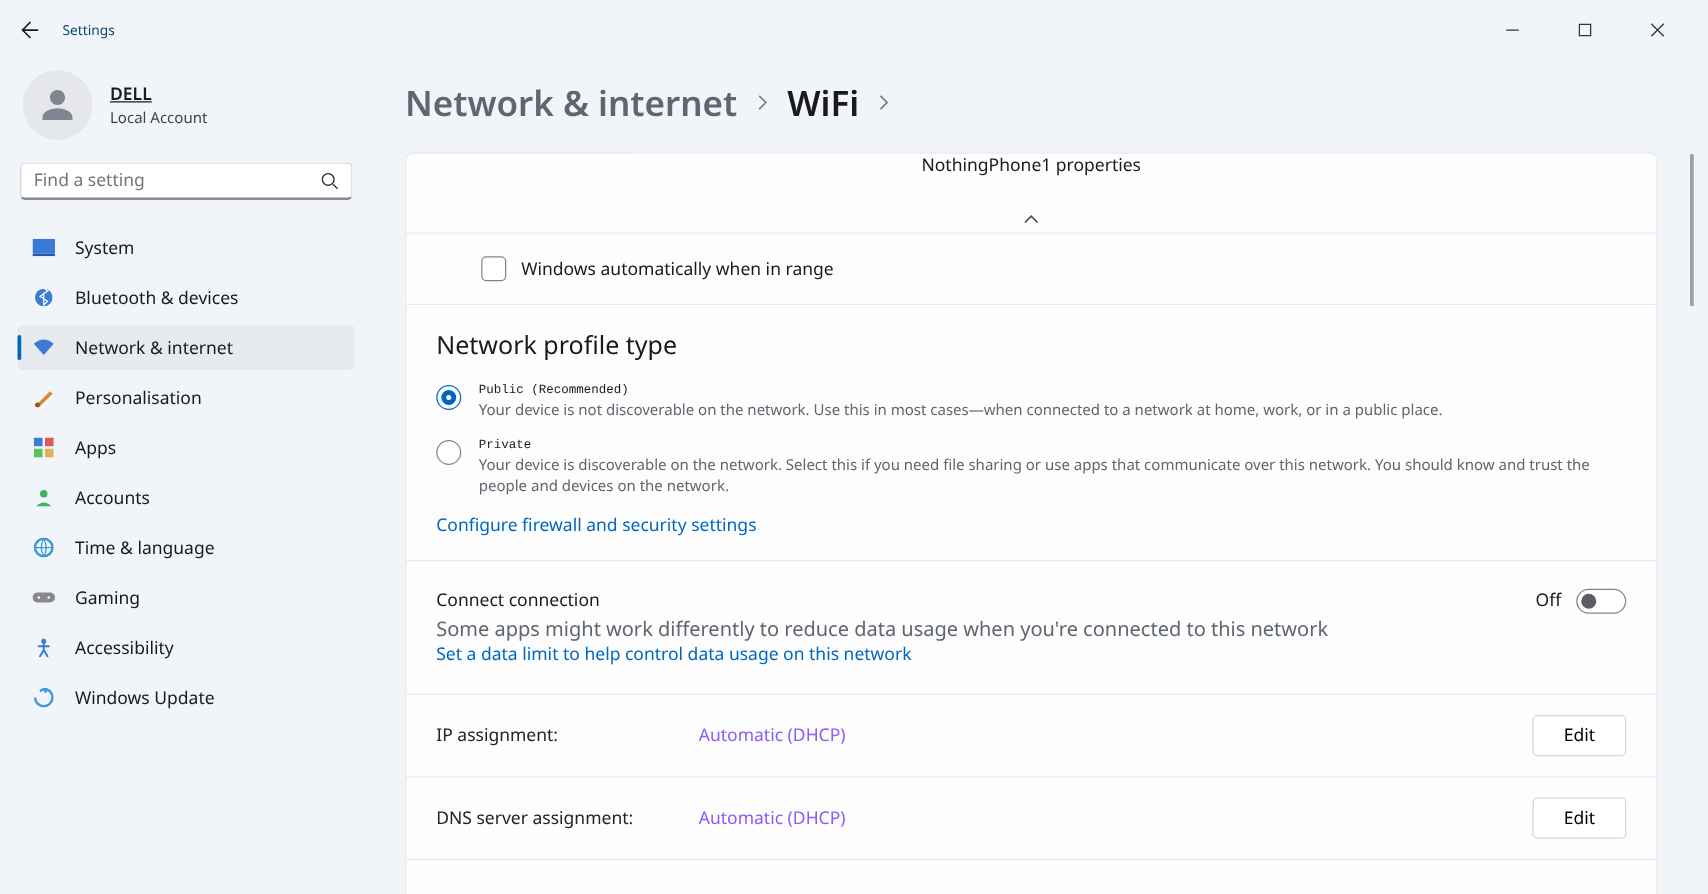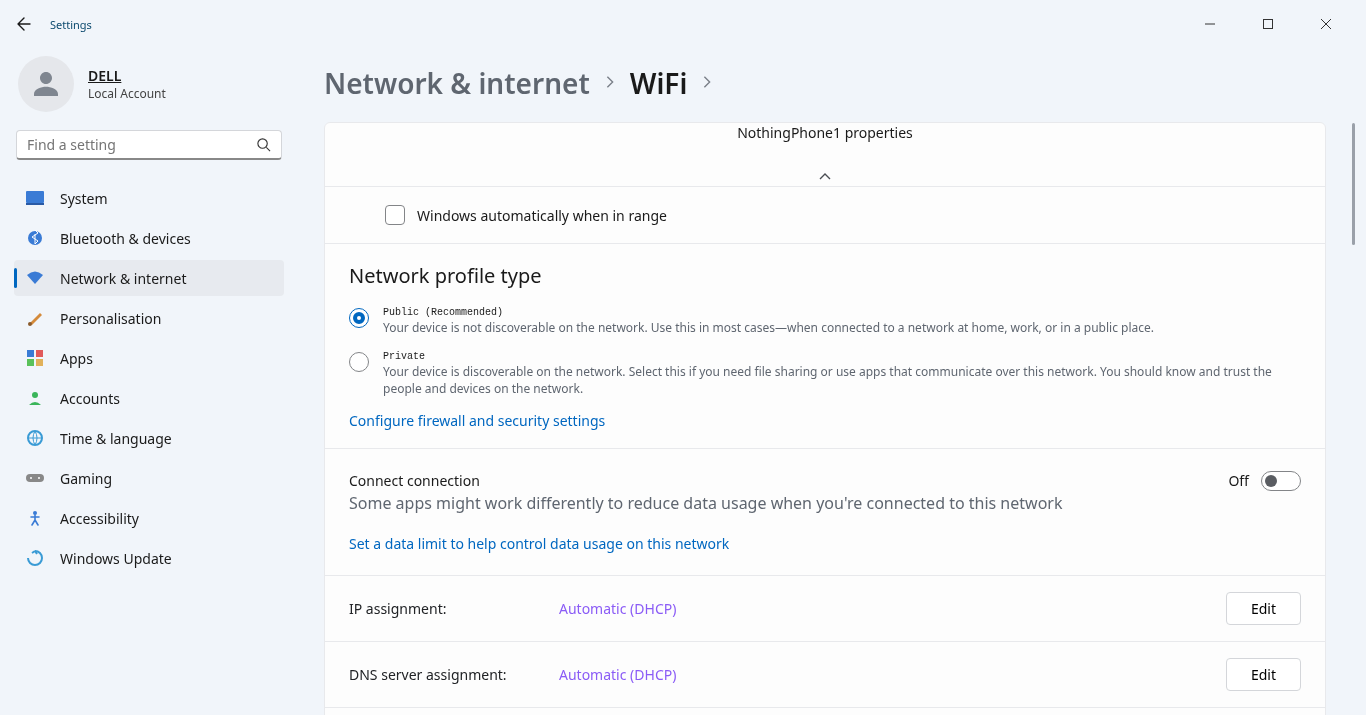--- a/index.html
+++ b/index.html
@@ -259,21 +259,21 @@
         <div class="row-split">
           <div class="left">
             <div style="font-size:14px;">Connect connection</div>
             <div class="desc-small">Some apps might work differently to reduce data usage when you're connected to this network</div>
           </div>
           <div class="right">
             <span style="font-size:14px;">Off</span>
             <div class="toggle"></div>
           </div>
         </div>
-        <div class="link" style="margin-top:20px;">Set a data limit to help control data usage on this network</div>
+        <div class="link" style="">Set a data limit to help control data usage on this network</div>
       </div>
 
       <div class="kv-row">
         <span class="kv-label">IP assignment:</span>
         <span class="kv-value">Automatic (DHCP)</span>
         <button class="kv-btn">Edit</button>
       </div>
 
       <div class="kv-row">
         <span class="kv-label">DNS server assignment:</span>

